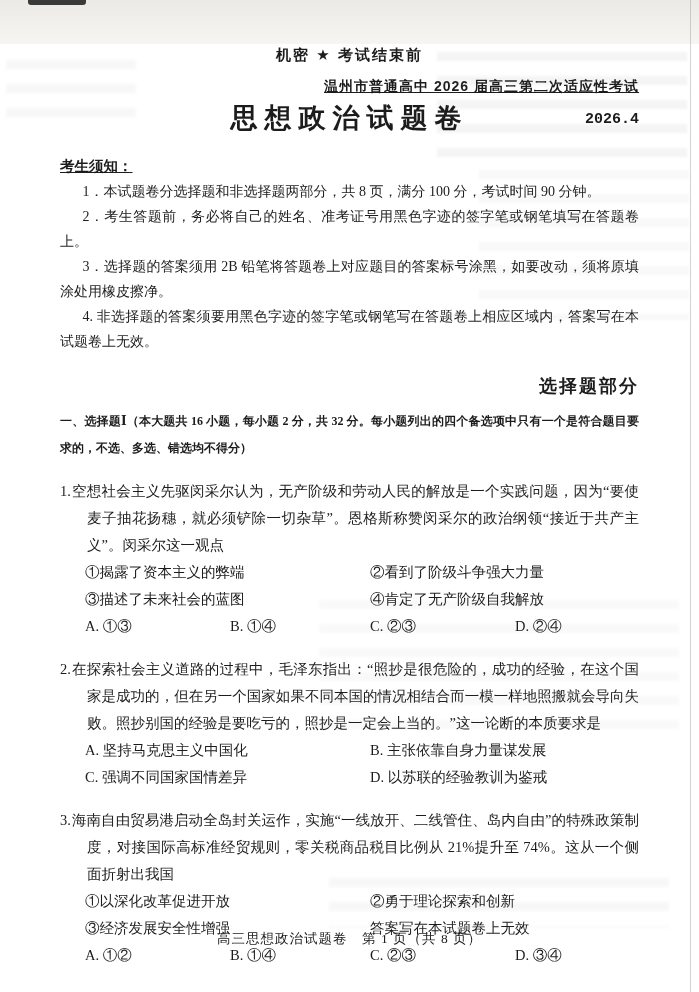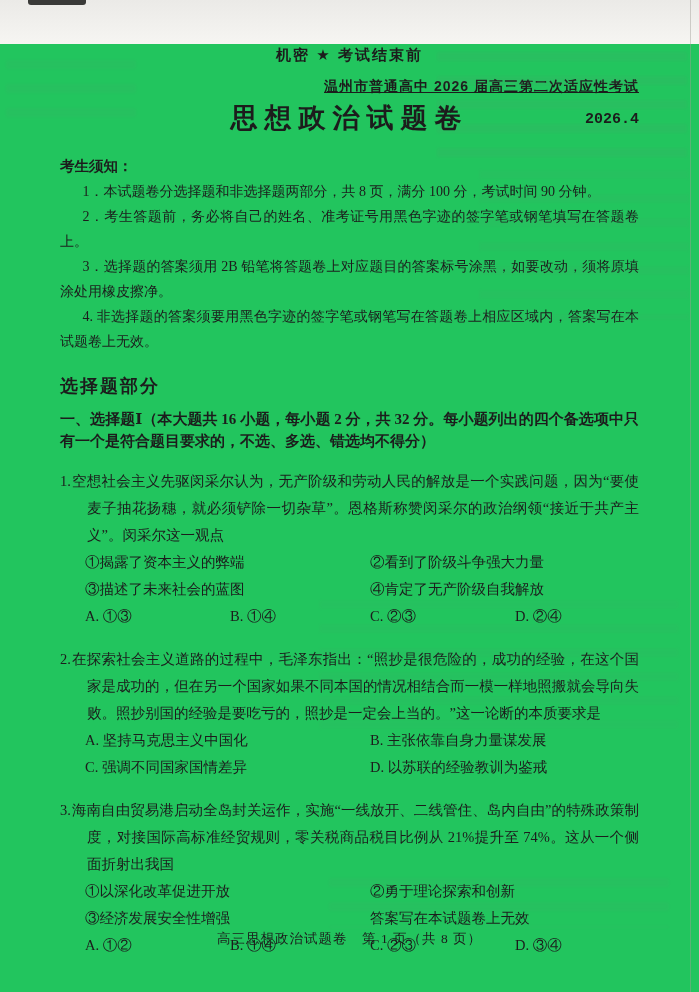--- a/index.html
+++ b/index.html
@@ -5,21 +5,21 @@
   html,body{margin:0;padding:0;}
   body{
     width:699px;height:992px;overflow:hidden;
     background:#e6e5e2;
     font-family:"Liberation Serif","DejaVu Serif",serif;
     color:#1c1c1c;
   }
   .page{
     position:relative;
     width:699px;height:992px;
-    background:#22c55e;
+    background:#ffffff;
     box-sizing:border-box;
     padding:46px 60px 0 60px;
     overflow:hidden;
   }
   
   .scan-top-strip{
     position:absolute;top:0;left:0;right:0;height:44px;
     background:linear-gradient(#ebeae7,#f6f5f2);
   }
   .scan-corner-mark{
@@ -61,31 +61,31 @@
     font-size:27px;font-weight:700;letter-spacing:7px;
     font-family:"Liberation Sans","DejaVu Sans",sans-serif;
   }
   .exam-date{
     position:absolute;right:0;bottom:14px;
     font-size:15px;font-weight:700;
     font-family:"Liberation Mono","DejaVu Sans Mono",monospace;
   }
 
   .notice{margin-top:12px;font-size:14px;line-height:25px;}
-  .notice-heading{font-weight:700;font-size:14.5px;}
+  .notice-heading{font-weight:700;font-size:14.5px;text-decoration:underline;}
   .notice p{margin:0;text-indent:1.6em;text-align:justify;}
 
   .part-title{
-    margin:20px 0 10px 0;text-align:left;
+    margin:20px 0 10px 0;text-align:right;
     font-size:18px;font-weight:700;letter-spacing:2px;
     font-family:"Liberation Sans","DejaVu Sans",sans-serif;
   }
   .instructions{
-    margin:0 0 11px 0;font-weight:700;font-size:15px;
-    line-height:22px;text-align:justify;
+    margin:0 0 11px 0;font-weight:700;font-size:12px;
+    line-height:27px;text-align:justify;
   }
 
   .question{font-size:14.5px;line-height:27px;margin-top:16px;}
   .stem{margin:0;padding-left:27px;text-indent:-27px;text-align:justify;}
   .q-num{margin-right:1px;}
   .statements{
     display:grid;grid-template-columns:285px 1fr;
     margin-left:25px;
   }
   .choices-4{

